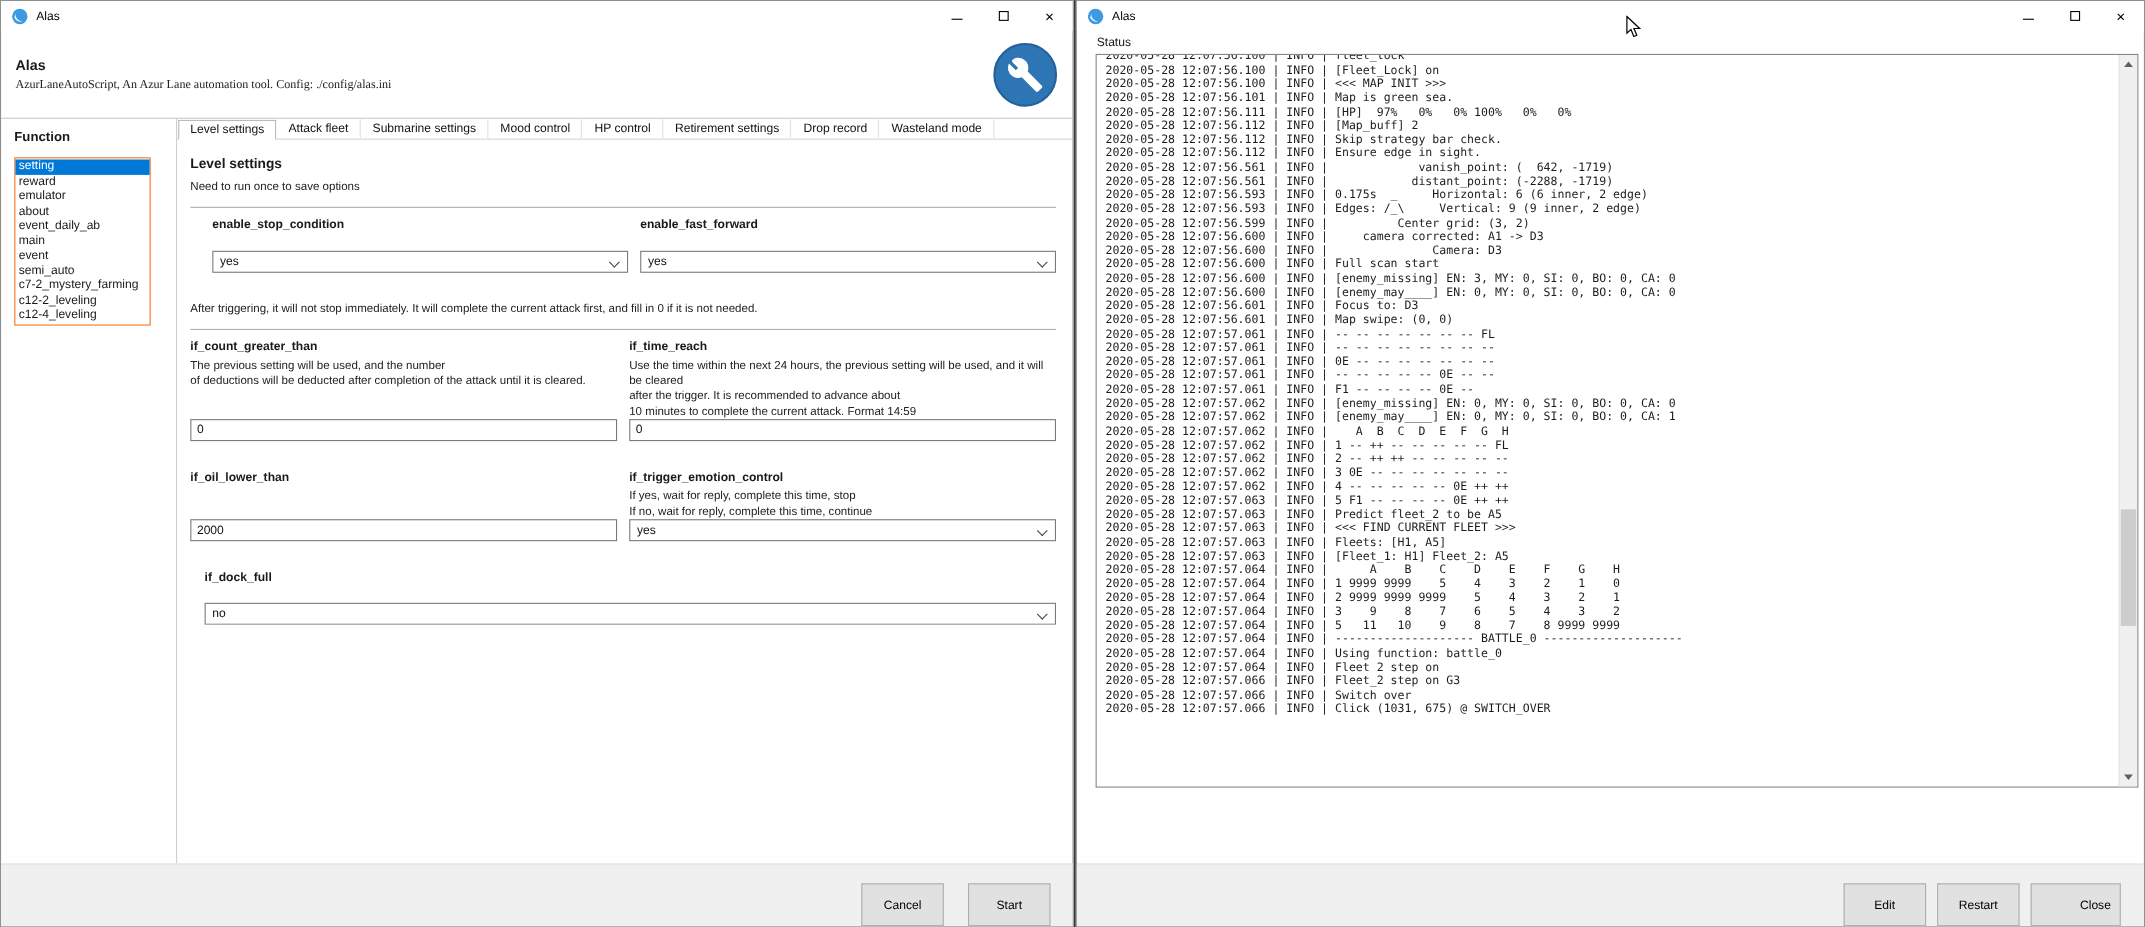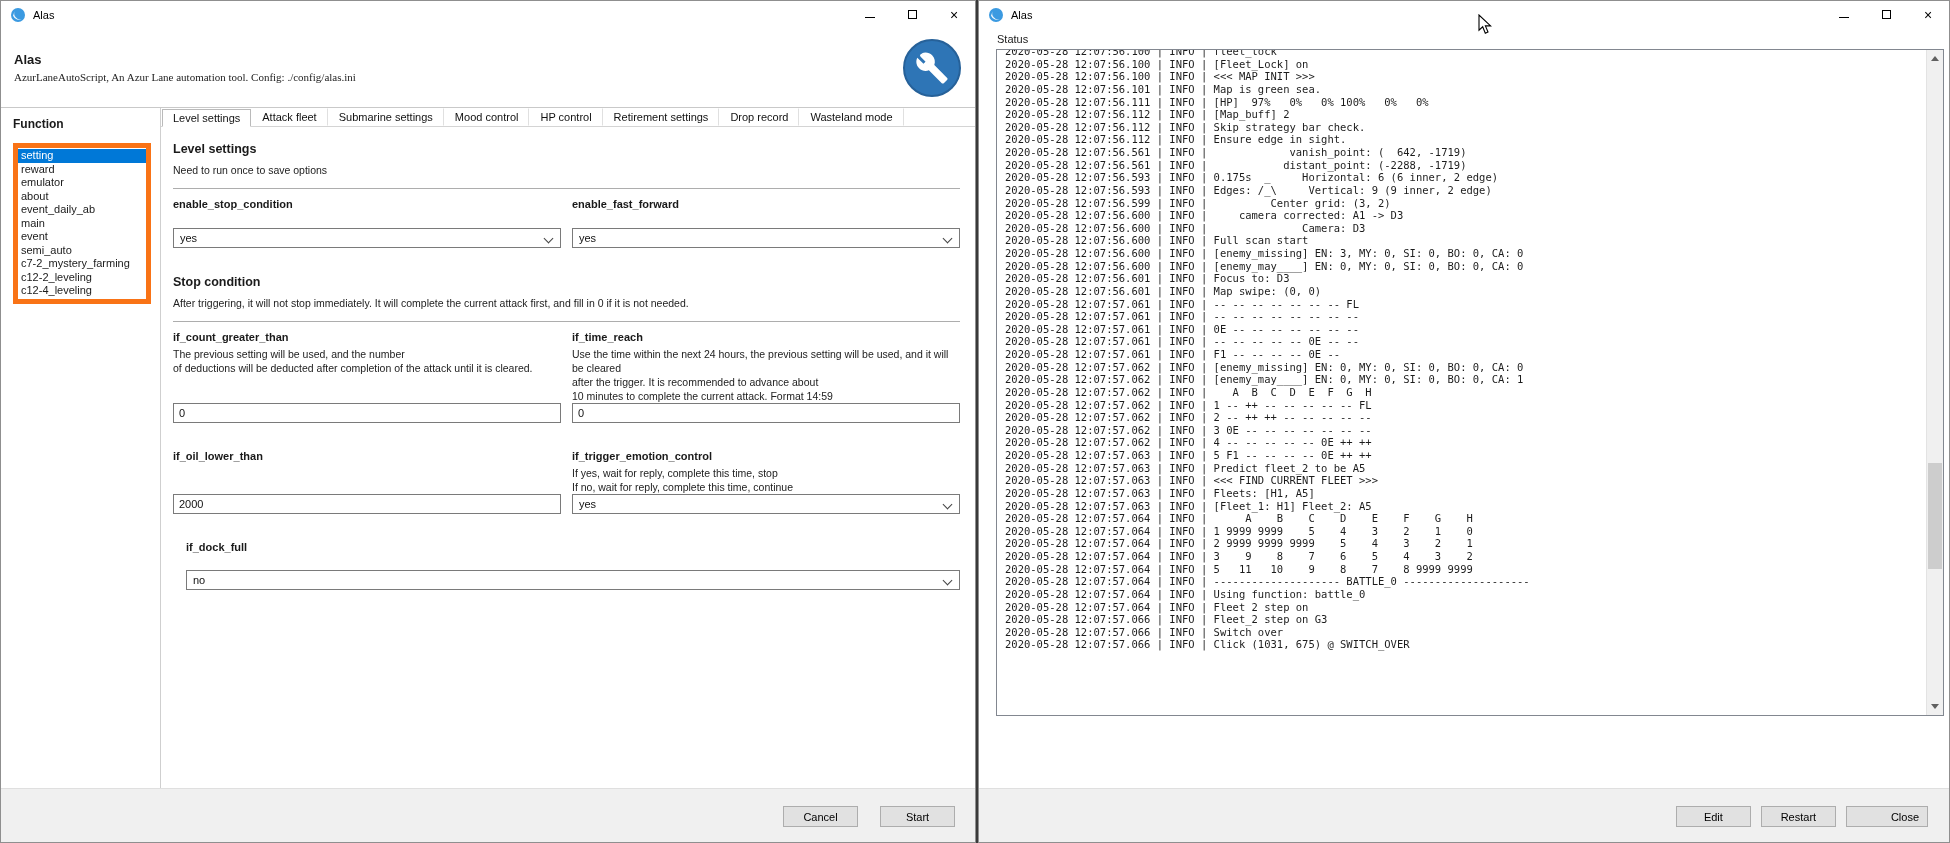--- a/index.html
+++ b/index.html
@@ -27,49 +27,49 @@
   .app-subtitle{font-size:11px;color:#222;font-family:Liberation Serif, serif;}
   .badge{width:54px;height:54px;border-radius:50%;margin-left:auto;display:flex;align-items:center;justify-content:center;flex:0 0 54px;}
   .badge.blue{background:#2e75b6;border:2px solid #266199;margin-right:14px;}
   .badge.red{background:#e5352b;border:3px solid #bf2a1f;margin-right:6px;box-sizing:border-box;}
   .stop-bar{width:30px;height:9px;background:#fff;border-radius:3px;}
 
   
   .content{flex:1;display:flex;min-height:0;}
   .sidebar{width:160px;flex:0 0 160px;border-right:1px solid #cfcfcf;box-sizing:border-box;padding-top:5px;}
   .sidebar-title{font-size:12px;font-weight:bold;margin:4px 0 9px 12px;}
-  .listbox{list-style:none;margin:12px 0 0 12px;padding:1px 0;width:138px;border:5px solid #f97316;box-sizing:border-box;background:#fff;}
+  .listbox{list-style:none;margin:12px 0 0 12px;padding:1px 0;width:124px;border:1px solid #f97316;box-sizing:border-box;background:#fff;}
   .list-item{font-size:11px;line-height:13.5px;padding-left:3px;white-space:nowrap;cursor:default;}
   .list-item.selected{background:#0078d7;color:#fff;}
 
   .main{flex:1;min-width:0;display:flex;flex-direction:column;}
   .tabs{display:flex;align-items:flex-end;border-bottom:1px solid #d4d4d4;padding-left:1px;height:18px;flex:0 0 18px;}
   .tab{font-size:11px;padding:2px 10px 2px 10px;border:1px solid transparent;border-right:1px solid #e0e0e0;
        white-space:nowrap;cursor:default;color:#111;}
   .tab.active{background:#fff;border:1px solid #bababa;border-bottom:1px solid #fff;margin-bottom:-1px;position:relative;z-index:1;}
 
   .form{padding:15px 15px 0 12px;overflow:hidden;}
   .sec-title{font-size:12.5px;font-weight:bold;margin:0 0 8px 0;}
   .sec-desc{font-size:10.5px;margin:0 0 12px 0;color:#222;}
   .rule{border:none;border-top:1px solid #adadad;margin:0 0 9px 0;}
   .grid2{display:grid;grid-template-columns:1fr 1fr;column-gap:11px;margin-bottom:27px;}
   .field{display:flex;flex-direction:column;}
   .f-label{font-size:11px;font-weight:bold;margin-bottom:4px;}
   .f-desc{font-size:10.5px;line-height:14px;color:#222;white-space:pre-line;}
-  .r1{min-height:50px;} .r2{min-height:92px;} .r3{min-height:63px;} .r4{min-height:49px;margin-bottom:0;margin-left:13px;}
+  .r1{min-height:50px;margin-left:20px;} .r2{min-height:92px;} .r3{min-height:63px;} .r4{min-height:49px;margin-bottom:0;margin-left:13px;}
   .combo,.textbox{margin-top:auto;height:20px;border:1px solid #7a7a7a;box-sizing:border-box;background:#fff;
        font-size:11px;display:flex;align-items:center;padding:0 6px;position:relative;
        font-family:"Liberation Sans","DejaVu Sans",sans-serif;color:#111;}
   input.textbox{display:block;width:100%;padding:0 5px;}
   .chev{position:absolute;right:8px;top:6px;width:6px;height:6px;border-right:1px solid #444;border-bottom:1px solid #444;transform:rotate(45deg);}
   .single{display:flex;flex-direction:column;}
 
   
   .footer{flex:0 0 53px;background:#f0f0f0;border-top:1px solid #dfdfdf;display:flex;justify-content:flex-end;}
-  .btn{margin-top:17px;height:21px;min-width:75px;background:#e1e1e1;border:1px solid #adadad;font-size:11px;
+  .btn{margin-top:17px;height:39px;min-width:75px;background:#e1e1e1;border:1px solid #adadad;font-size:11px;
        font-family:"Liberation Sans","DejaVu Sans",sans-serif;color:#000;padding:0 8px;}
   #win-left .btn{margin-right:22px;}
   #win-left .btn:last-child{margin-right:20px;}
   #win-right .btn{margin-right:10px;}
   #win-right .btn:last-child{margin-right:21px;padding-left:44px;}
 
   
   .status-section{flex:1;position:relative;min-height:0;}
   .status-label{position:absolute;top:5px;left:18px;font-size:11px;}
   .logbox{position:absolute;top:21px;left:17px;width:948px;height:667px;border:1px solid #828790;
@@ -171,21 +171,20 @@
           </div>
           <div class="field">
             <div class="f-label">enable_fast_forward</div>
             <div class="combo">
               <span>yes</span>
               <span class="chev"></span>
             </div>
           </div>
         </div>
 
-        <h2 class="sec-title">Stop condition</h2>
         <div class="sec-desc">After triggering, it will not stop immediately. It will complete the current attack first, and fill in 0 if it is not needed.</div>
         <hr class="rule">
 
         <div class="grid2 r2">
           <div class="field">
             <div class="f-label">if_count_greater_than</div>
             <div class="f-desc">The previous setting will be used, and the number
  of deductions will be deducted after completion of the attack until it is cleared.</div>
             <input class="textbox" type="text" value="0" style="">
           </div>

